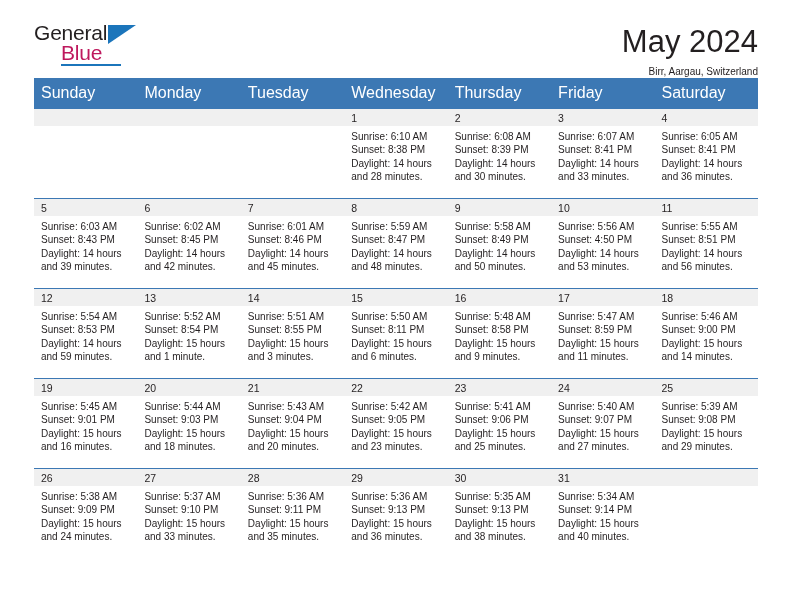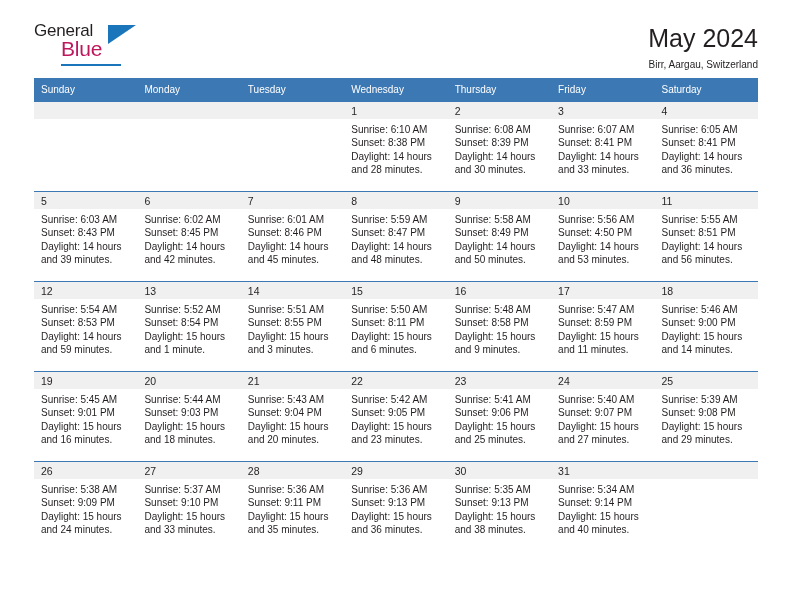--- a/index.html
+++ b/index.html
@@ -25,21 +25,21 @@
     padding-top: 22px;
   }
   .logo {
     position: relative;
     width: 130px;
     height: 48px;
     line-height: 1;
     user-select: none;
   }
   .logo-general {
-    font-size: 17px;
+    font-size: 21px;
     color: #231f20;
     letter-spacing: -0.2px;
     font-family: "Liberation Sans", sans-serif;
     display: block;
   }
   .logo-blue {
     font-size: 21px;
     color: #be185d;
     letter-spacing: -0.2px;
     display: block;
@@ -58,42 +58,42 @@
     position: absolute;
     left: 74px;
     top: 3px;
     width: 0; height: 0;
     border-left: 28px solid #1b75bb;
     border-bottom: 19px solid transparent;
   }
 
   .title-block { text-align: right; padding-top: 2px; }
   .cal-title {
-    font-size: 25px;
+    font-size: 31px;
     color: #231f20;
     font-weight: normal;
     line-height: 1.15;
   }
   .cal-subtitle {
     font-size: 10px;
     color: #231f20;
     margin-top: 6px;
     line-height: 1.2;
   }
 
   
   .calendar {
     width: 724px;
     border-collapse: collapse;
     table-layout: fixed;
   }
   .calendar thead th {
     background: #3c78b4;
     color: #ffffff;
-    font-size: 10px;
+    font-size: 16px;
     font-weight: normal;
     text-align: left;
     padding: 6px 0 6px 7px;
     height: 22px;
     border: none;
   }
   .calendar tbody tr.week-row > td {
     border-top: 1.4px solid #3c78b4;
     vertical-align: top;
     height: 89px;

